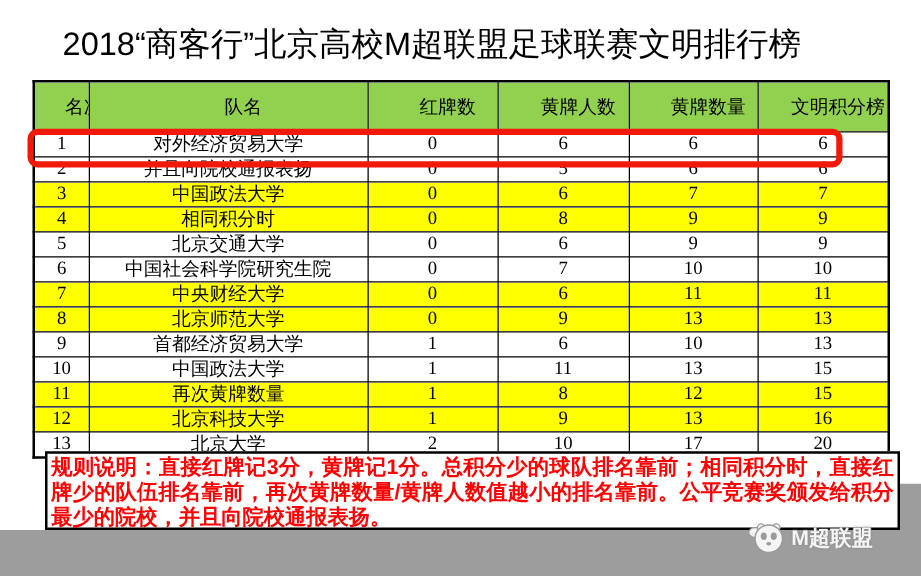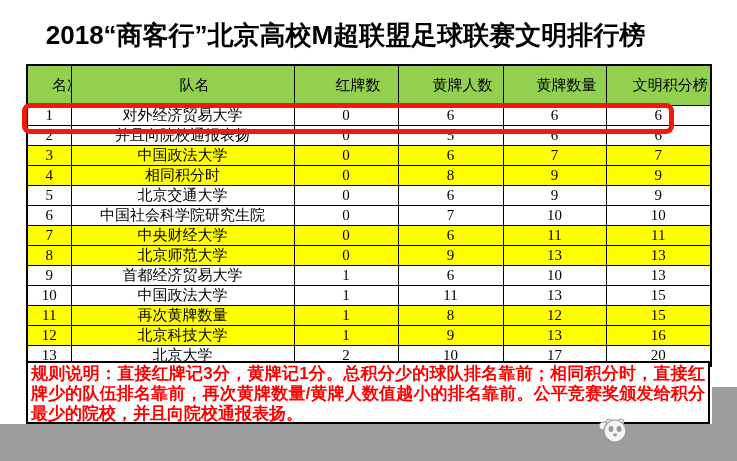--- a/index.html
+++ b/index.html
@@ -12,21 +12,21 @@
   .gray-strip {
     position: absolute; left: 0; top: 424px; width: 737px; height: 37px;
     background: #9d9d9d;
   }
   .gray-notch {
     position: absolute; left: 712px; top: 387px; width: 25px; height: 40px;
     background: #9d9d9d;
   }
   .page-title {
     position: absolute; left: 0; top: 18px; width: 691px;
-    text-align: center; font-size: 26px; font-weight: bold; color: #000;
+    text-align: center; font-size: 26px; font-weight: normal; color: #000;
     letter-spacing: 0px; font-family: "Liberation Sans", "DejaVu Sans", sans-serif;
   }
   table.rank-table {
     position: absolute; left: 26px; top: 64px;
     width: 684px; border-collapse: collapse; table-layout: fixed;
     border: 2px solid #000;
     font-family: "Liberation Serif", "DejaVu Serif", serif;
   }
   .rank-table th, .rank-table td {
     border: 1px solid #000; text-align: center; overflow: hidden;
@@ -44,21 +44,21 @@
   .col-red  { width: 104px; }
   .col-yp   { width: 105px; }
   .col-yc   { width: 103px; }
   .col-pts  { width: 105px; }
   .red-box {
     position: absolute; left: 22px; top: 103px; width: 652px; height: 31px;
     border: 5px solid #f2180a; border-radius: 8px;
     pointer-events: none;
   }
   .rules-note {
-    position: absolute; left: 26px; top: 361px; width: 684px; height: 63px;
+    position: absolute; left: 36px; top: 361px; width: 684px; height: 63px;
     border: 2px solid #000; background: #fff;
     color: #ff0000; font-weight: bold; font-size: 17px; line-height: 20px;
     padding: 1px 3px; text-align: justify;
     font-family: "Liberation Sans", "DejaVu Sans", sans-serif;
   }
   .watermark {
     position: absolute; left: 598px; top: 415px; height: 30px;
     display: flex; align-items: center; gap: 5px;
   }
   .watermark .logo { width: 30px; height: 28px; }
@@ -212,15 +212,16 @@
   <div class="watermark">
     <svg class="logo" viewBox="0 0 30 28">
       <ellipse cx="6" cy="10" rx="5" ry="4" fill="#f5f5f5" stroke="#9a9a9a" stroke-width="1"></ellipse>
       <circle cx="11" cy="6" r="3" fill="#f5f5f5" stroke="#9a9a9a" stroke-width="1"></circle>
       <circle cx="23" cy="6" r="3" fill="#f5f5f5" stroke="#9a9a9a" stroke-width="1"></circle>
       <ellipse cx="17" cy="15" rx="11" ry="11" fill="#f5f5f5" stroke="#9a9a9a" stroke-width="1.2"></ellipse>
       <ellipse cx="13" cy="13" rx="2.4" ry="3" fill="#9a9a9a"></ellipse>
       <ellipse cx="21" cy="13" rx="2.4" ry="3" fill="#9a9a9a"></ellipse>
       <ellipse cx="17" cy="19" rx="2" ry="1.4" fill="#9a9a9a"></ellipse>
     </svg>
+    <span class="wm-label">M超联盟</span>
   </div>
 
 </div>
 
 </body></html>

